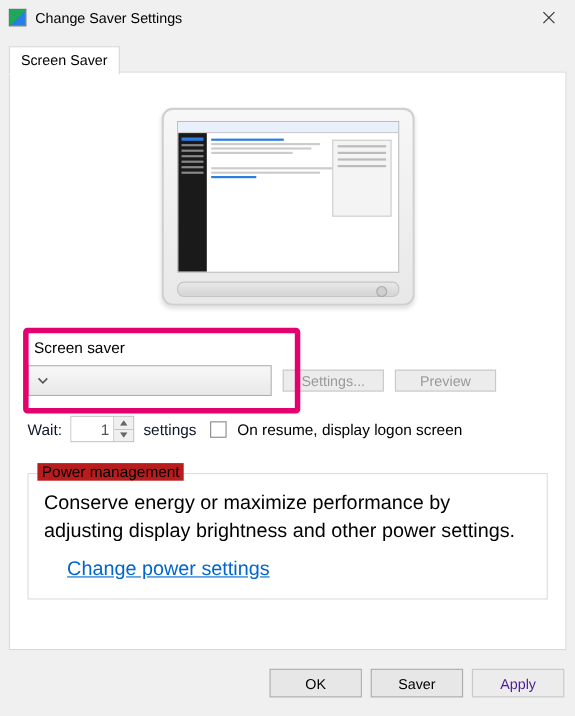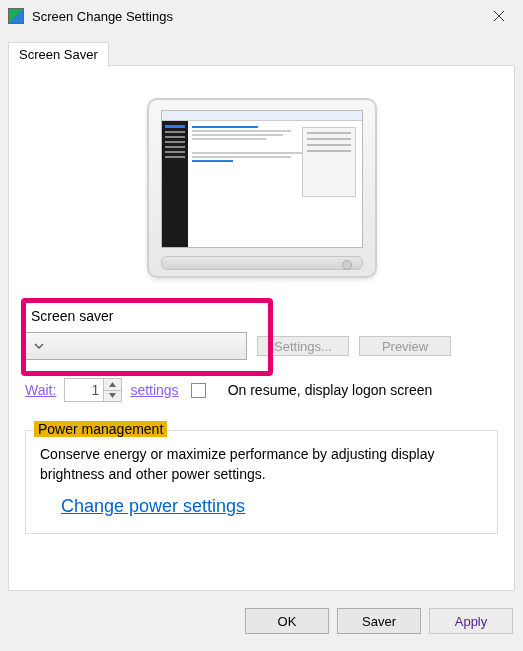--- a/index.html
+++ b/index.html
@@ -147,55 +147,55 @@
     color: #9a9a9a;
     font-size: 13px;
     display:flex; align-items:center; justify-content:center;
   }
   .wait-row {
     display:flex; align-items:center; gap:8px;
     margin-top: 8px;
     color:#8a8a8a;
     font-size:14px;
   }
-  .wait-row .lbl { color:#8b5cf6;text-decoration:underline; }
+  .wait-row .lbl { color:#0f172a; }
   .numbox {
     display:flex; align-items:stretch;
     border:1px solid #c2c2c2;
     height:24px; width:58px;
     background:#fff;
   }
   .numbox input {
     border:0; width:38px; text-align:right; padding:0 4px;
     font-size:14px; color:#555; outline:none;
   }
   .spinner { width:18px; border-left:1px solid #c2c2c2; display:flex; flex-direction:column; }
   .spinner div { flex:1; display:flex; align-items:center; justify-content:center; background:#f0f0f0; }
   .spinner div:first-child { border-bottom:1px solid #c2c2c2; }
   .spinner svg { width:7px; height:5px; }
   .chk {
-    display:inline-flex; align-items:center; gap:22px;
+    display:inline-flex; align-items:center; gap:10px;
     color:#000;
   }
   .chk .box {
     width:15px; height:15px; border:1px solid #888; background:#fff;
   }
   .pm-group {
     margin-top: 28px;
     border:1px solid #dcdcdc;
     padding: 14px 14px 16px 14px;
     position:relative;
   }
   .pm-group .legend {
     position:absolute; top:-10px; left:8px;
-    background:#eab308; padding:0 4px;
+    background:#b91c1c; padding:0 4px;
     font-size:14px;
   }
   .pm-group .desc {
-    font-size:14px; color:#000; line-height:1.4;
+    font-size:18px; color:#000; line-height:1.4;
     margin-bottom:12px;
   }
   .pm-group .link {
     color:#0066cc; text-decoration:underline;
     font-size:18px;
     margin-left:21px;
   }
   .dialog-buttons {
     height: 60px;
     display:flex; justify-content:flex-end; align-items:center;
@@ -212,21 +212,21 @@
   }
   .dialog-buttons .dbtn.disabled { color:#4c1d95; border-color:#c8c8c8; background:#ececec; }
 </style>
 </head>
 <body>
 
 <div class="window">
 
   <div class="titlebar">
     <div class="app-icon"></div>
-    <div class="title">Screen Change Settings</div>
+    <div class="title">Change Saver Settings</div>
     <div class="close">
       <svg viewBox="0 0 12 12">
           <line x1="1" y1="1" x2="11" y2="11" stroke="#333" stroke-width="1"></line>
           <line x1="11" y1="1" x2="1" y2="11" stroke="#333" stroke-width="1"></line>
         </svg>
     </div>
   </div>
 
   <div class="tabs">
     <div class="tab">Screen Saver</div>

